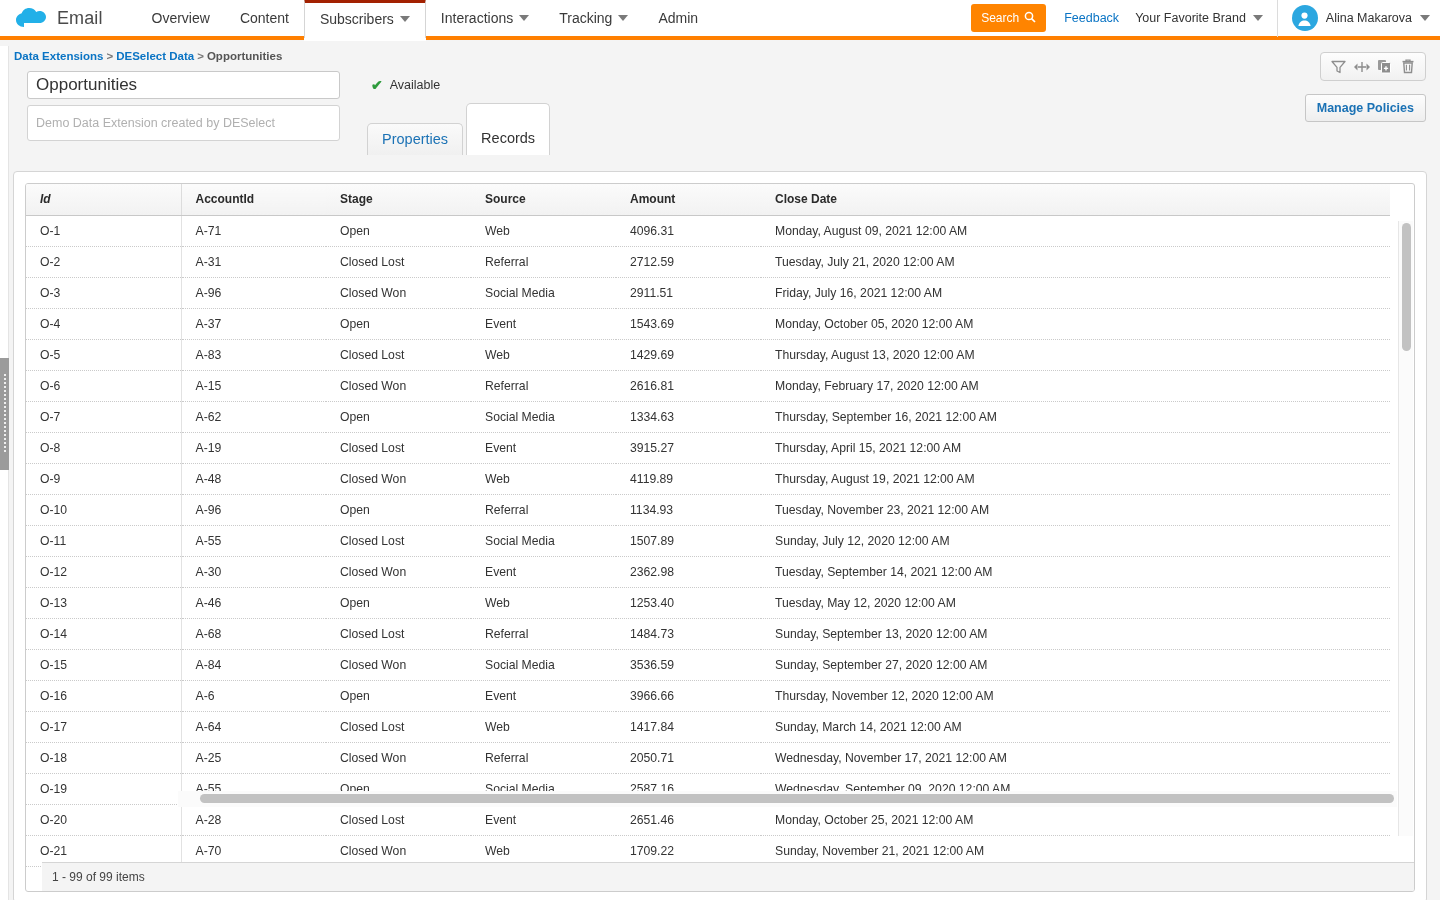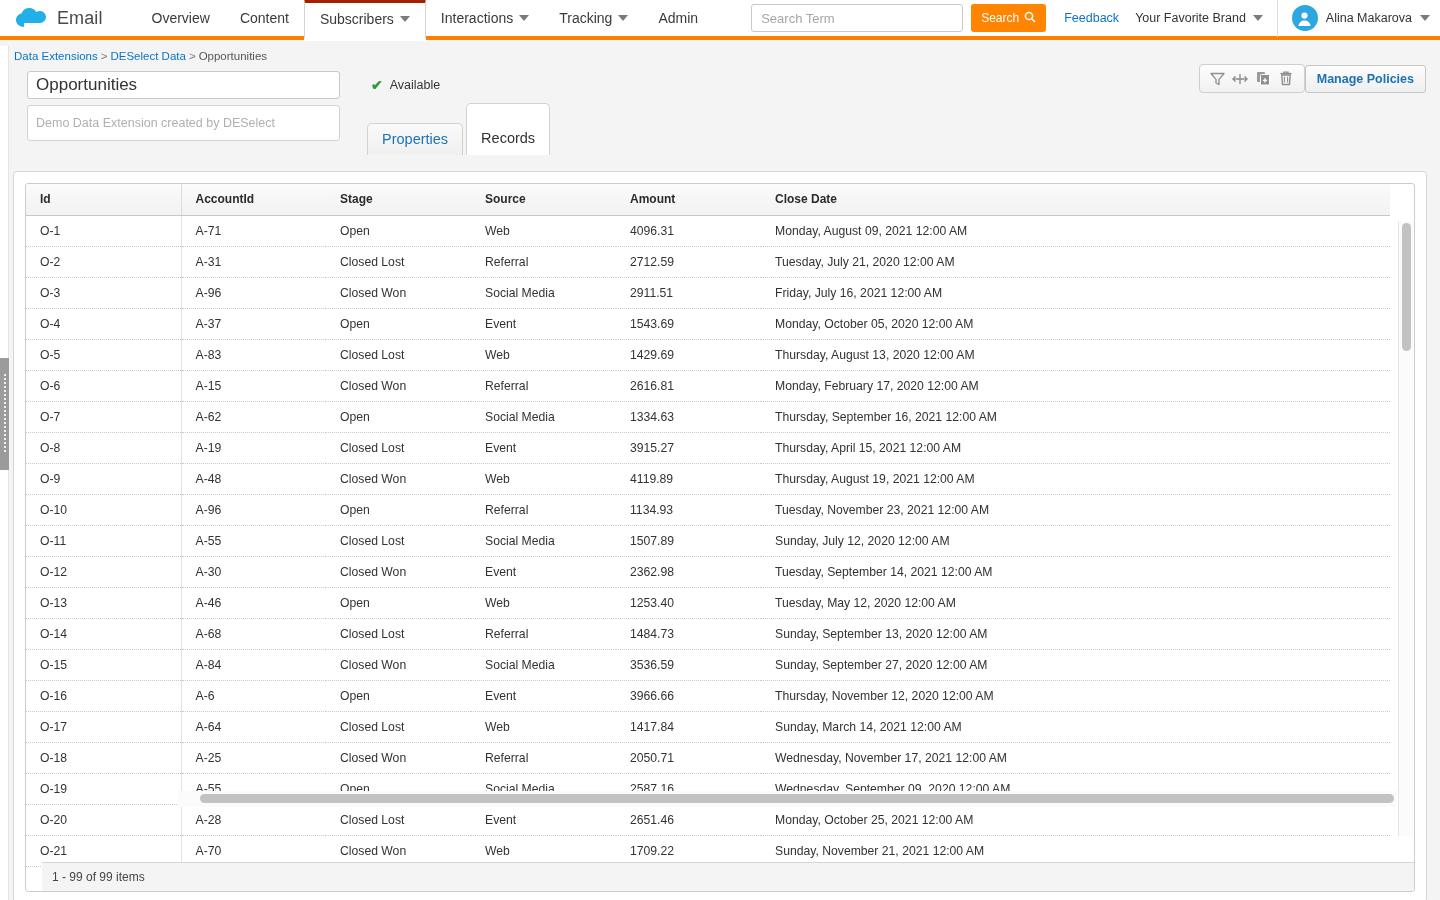--- a/index.html
+++ b/index.html
@@ -105,21 +105,21 @@
     font-size: 12.5px; color: #333; cursor: pointer;
   }
   .avatar {
     width: 26px; height: 26px; border-radius: 50%;
     background: #2ca7e0;
     display: flex; align-items: center; justify-content: center;
   }
 
   
   .page-head { position: relative; padding: 10px 0 0 14px; }
-  .breadcrumb { font-size: 11.5px; color: #555; margin-bottom: 9px; }
+  .breadcrumb { font-size: 11.5px; color: #555; margin-bottom: 9px; font-weight: bold; }
   .breadcrumb a { color: #0a74c4; text-decoration: none; cursor: pointer; }
   .breadcrumb .sep { color: #777; margin: 0 3px; }
 
   .head-row { display: flex; align-items: flex-start; }
   .name-col { width: 320px; margin-left: 13px; }
   .de-name {
     width: 313px; height: 28px;
     border: 1px solid #c9c9c9; border-radius: 3px;
     font-size: 17px; color: #333;
     padding: 0 8px; background: #fff;
@@ -162,21 +162,21 @@
   .tab.active {
     background: #fff;
     color: #333;
     z-index: 2;
     padding-top: 26px;
     padding-bottom: 9px;
   }
 
   .head-tools {
     position: absolute; right: 14px; top: 12px;
-    display: flex; flex-direction: row; align-items: flex-end;
+    display: flex; flex-direction: column; align-items: flex-end;
   }
   .icon-group {
     display: flex; align-items: center; gap: 4px;
     border: 1px solid #cfcfcf; border-radius: 4px;
     background: linear-gradient(#fdfdfd,#f1f1f1);
     padding: 4px 8px;
   }
   .tool-icon {
     width: 19px; height: 19px;
     display: flex; align-items: center; justify-content: center;
@@ -243,21 +243,21 @@
     table-layout: fixed;
   }
   table.grid thead th {
     background: linear-gradient(#fbfbfb,#f2f2f2);
     border-bottom: 1px solid #c8c8c8;
     font-size: 12px; font-weight: bold; color: #2b2b2b;
     text-align: left;
     padding: 8px 10px 9px 14px;
     height: 27px;
   }
-  table.grid thead th.first { border-right: 1px solid #dcdcdc; }
+  table.grid thead th.first { border-right: 1px solid #dcdcdc; font-style: italic; }
   table.grid tbody td {
     font-size: 12.2px; color: #333;
     padding: 8px 10px 8px 14px;
     border-bottom: 1px dotted #cacaca;
     height: 27px;
     white-space: nowrap;
     overflow: hidden;
   }
   table.grid tbody td.first { border-right: 1px solid #e2e2e2; }
   .col-id { width: 155px; }
@@ -349,21 +349,20 @@
     <div class="navitem">
       <span>Tracking</span>
       <span class="caret"></span>
     </div>
     <div class="navitem">
       <span>Admin</span>
     </div>
   </div>
 
   <div class="nav-right">
-    <input class="searchbox" placeholder="Search Term" value="" style="">
     <button class="search-btn">
       <span>Search</span>
       <span>
         <svg width="12" height="12" viewBox="0 0 12 12">
           <circle cx="5" cy="5" r="3.6" fill="none" stroke="#fff" stroke-width="1.5"></circle>
           <line x1="7.6" y1="7.6" x2="11" y2="11" stroke="#fff" stroke-width="1.7"></line>
         </svg>
       </span>
     </button>
     <span class="feedback-link">Feedback</span>

